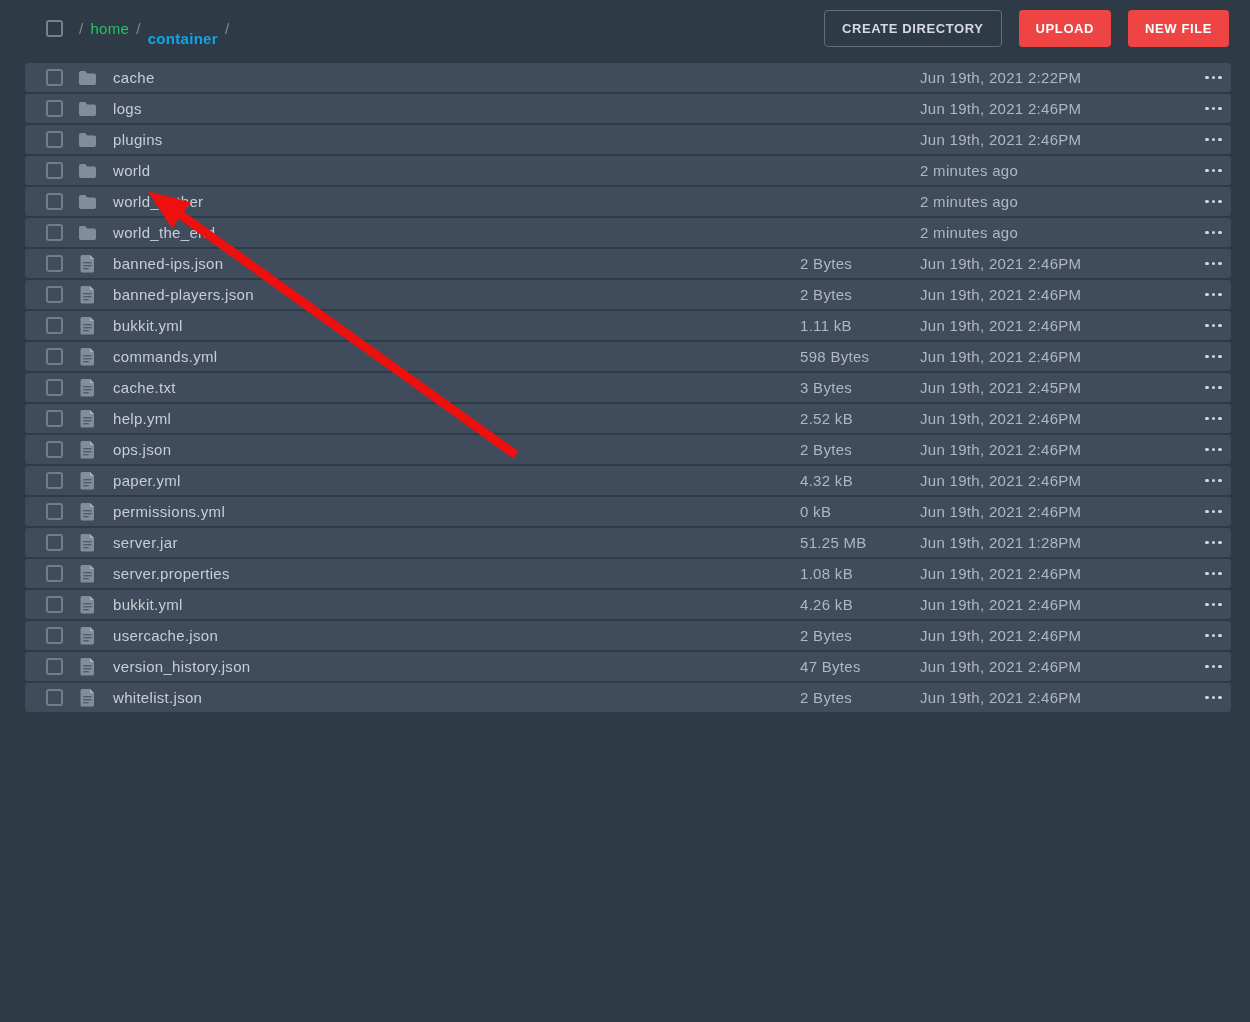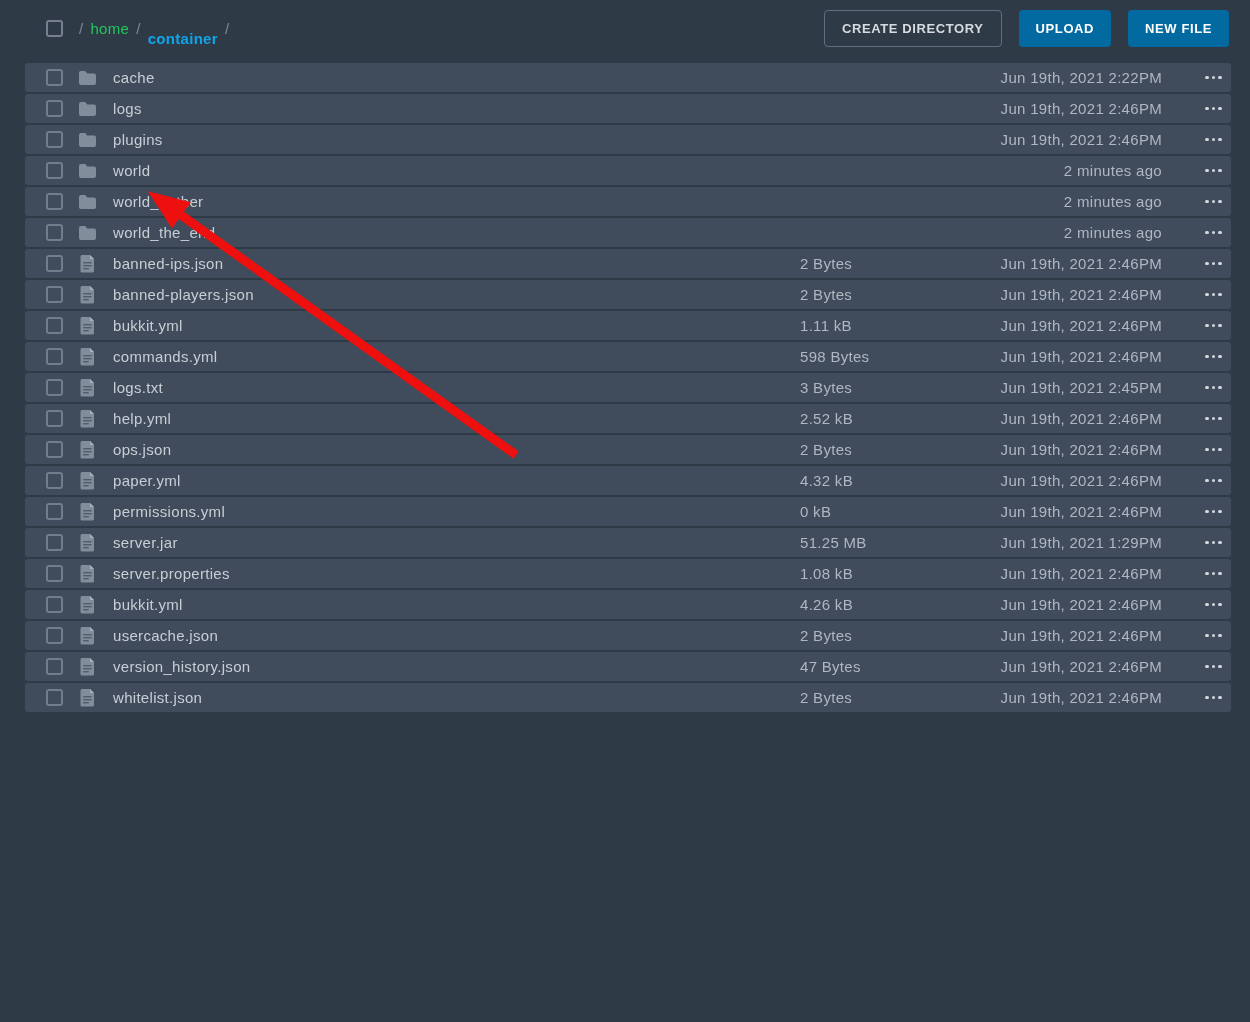--- a/index.html
+++ b/index.html
@@ -34,21 +34,21 @@
   .btn {
     height: 37px; border-radius: 4px; cursor: pointer;
     font-family: "Liberation Sans", sans-serif;
     font-size: 13px; font-weight: 700; letter-spacing: 0.6px;
     padding: 0 17px; border: none;
   }
   .btn-ghost {
     background: transparent; color: #d7dbe1;
     border: 1px solid #626d7d;
   }
-  .btn-primary { background: #0369a1; color: #ffffff; }
+  .btn-primary { background: #ef4444; color: #ffffff; }
 
   
   .file-list { position: absolute; top: 63px; left: 25px; width: 1206px; }
   .file-row {
     height: 29px; margin-bottom: 2px; border-radius: 3px;
     background: #404c5b;
     display: flex; align-items: center;
     padding: 0 9px 0 21px;
     cursor: pointer;
   }
@@ -57,21 +57,21 @@
   .file-name {
     margin-left: 16px; font-size: 15px; letter-spacing: 0.3px;
     color: #c7ced6; white-space: nowrap;
   }
   .row-spacer { flex: 1; }
   .file-size {
     width: 120px; flex: none; text-align: left;
     font-size: 15px; letter-spacing: 0.3px; color: #aeb7c2; white-space: nowrap;
   }
   .file-modified {
-    width: 242px; flex: none; text-align: right;
+    width: 242px; flex: none; text-align: left;
     font-size: 15px; letter-spacing: 0.3px; color: #aeb7c2; white-space: nowrap;
   }
   .row-menu {
     width: 60px; flex: none; display: flex; justify-content: flex-end;
     align-items: center; gap: 0; background: none; border: none; cursor: pointer;
     padding: 6px 0;
   }
   .dots { display: flex; gap: 3px; }
   .dots i {
     width: 3.6px; height: 3.6px; border-radius: 50%;
@@ -325,21 +325,21 @@
 
     <span class="row-icon">
       <svg width="15" height="18" viewBox="0 0 15 18">
         <path d="M2 0 h8 l4 4 v12 a1.5 1.5 0 0 1 -1.5 1.5 h-10.5 a1.5 1.5 0 0 1 -1.5 -1.5 v-14.5 a1.5 1.5 0 0 1 1.5 -1.5 z" fill="#828d9b"></path>
         <path d="M10 0 l4 4 h-4 z" fill="#a6afbb"></path>
         <rect x="3.2" y="7" width="8.4" height="1.4" fill="#515c6b"></rect>
         <rect x="3.2" y="10" width="8.4" height="1.4" fill="#515c6b"></rect>
         <rect x="3.2" y="13" width="5.6" height="1.4" fill="#515c6b"></rect>
       </svg>
     </span>
-    <span class="file-name">logs.txt</span>
+    <span class="file-name">cache.txt</span>
     <span class="row-spacer"></span>
     <span class="file-size">3 Bytes</span>
     <span class="file-modified">Jun 19th, 2021 2:45PM</span>
     <button class="row-menu">
       <span class="dots">
           <i></i>
           <i></i>
           <i></i>
         </span>
     </button>
@@ -448,21 +448,21 @@
         <path d="M2 0 h8 l4 4 v12 a1.5 1.5 0 0 1 -1.5 1.5 h-10.5 a1.5 1.5 0 0 1 -1.5 -1.5 v-14.5 a1.5 1.5 0 0 1 1.5 -1.5 z" fill="#828d9b"></path>
         <path d="M10 0 l4 4 h-4 z" fill="#a6afbb"></path>
         <rect x="3.2" y="7" width="8.4" height="1.4" fill="#515c6b"></rect>
         <rect x="3.2" y="10" width="8.4" height="1.4" fill="#515c6b"></rect>
         <rect x="3.2" y="13" width="5.6" height="1.4" fill="#515c6b"></rect>
       </svg>
     </span>
     <span class="file-name">server.jar</span>
     <span class="row-spacer"></span>
     <span class="file-size">51.25 MB</span>
-    <span class="file-modified">Jun 19th, 2021 1:29PM</span>
+    <span class="file-modified">Jun 19th, 2021 1:28PM</span>
     <button class="row-menu">
       <span class="dots">
           <i></i>
           <i></i>
           <i></i>
         </span>
     </button>
   </div>
     <div class="file-row">
     <span class="cb"></span>

